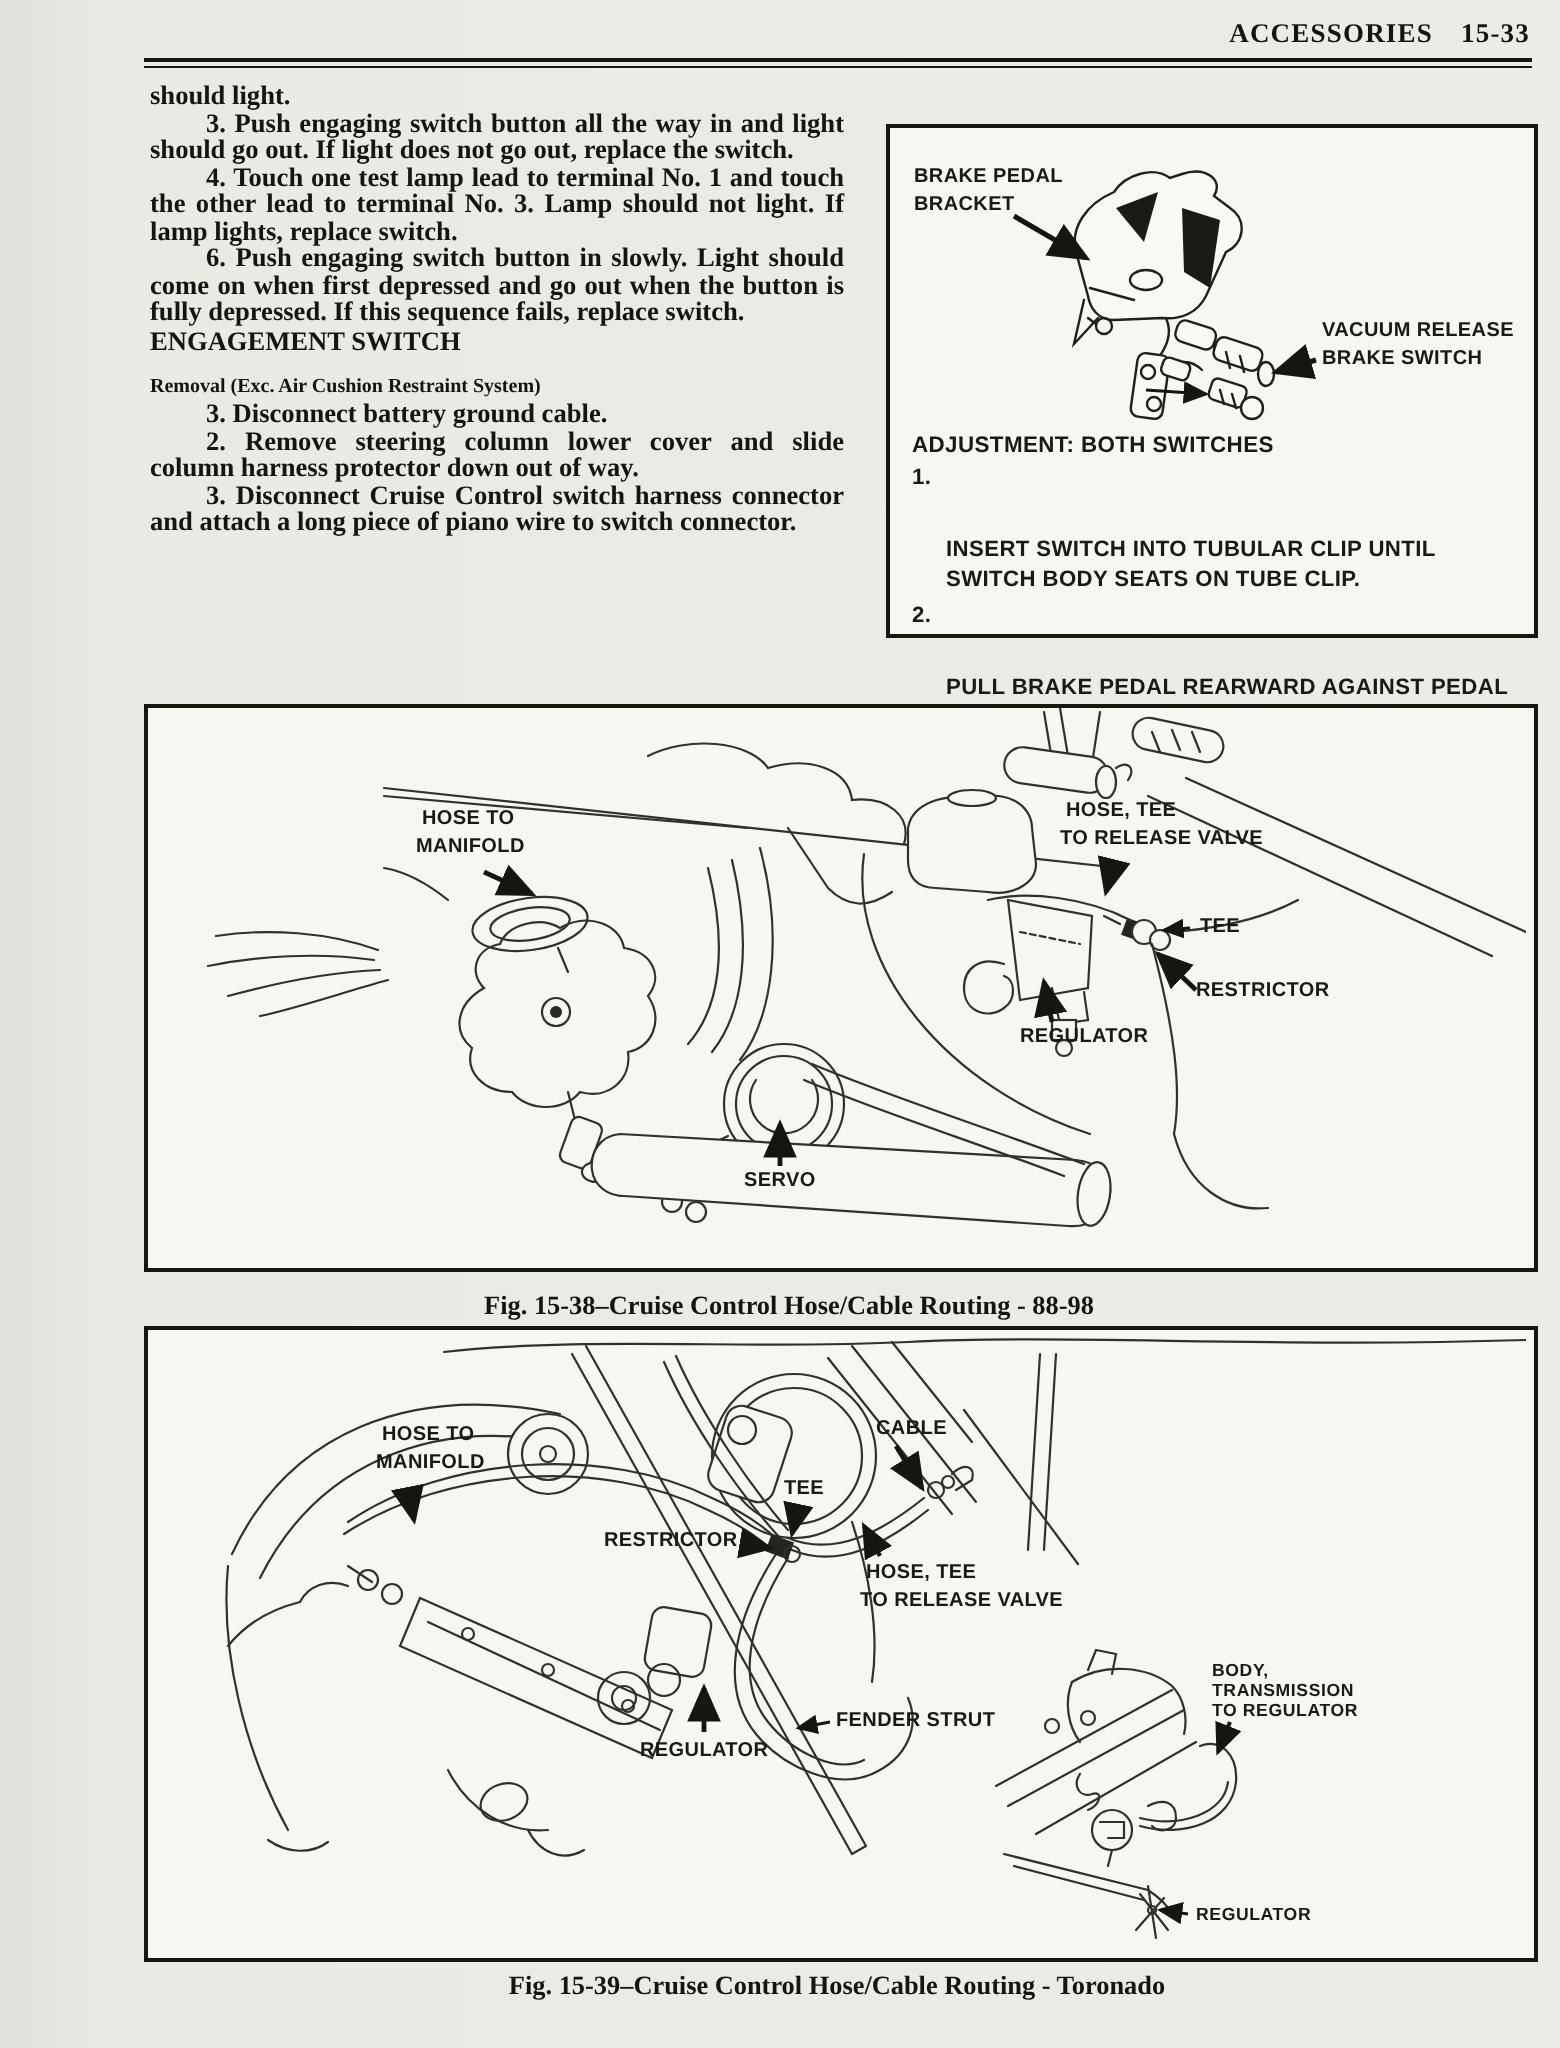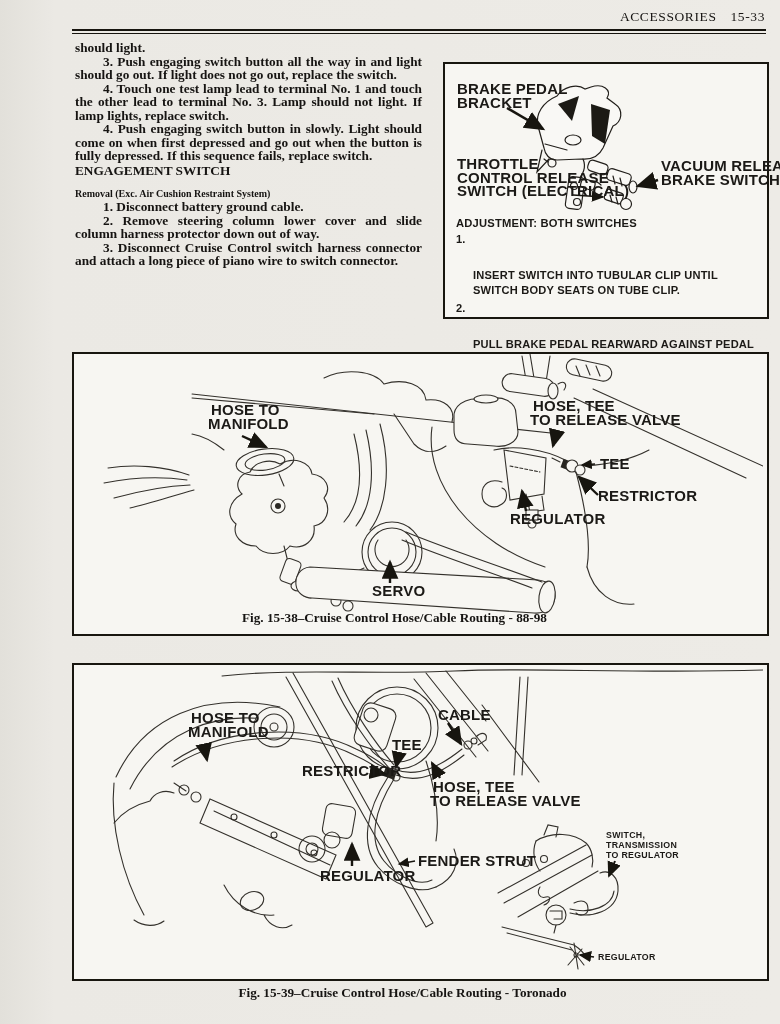--- a/index.html
+++ b/index.html
@@ -1,72 +1,72 @@
 <!DOCTYPE html>
 <html><head>
 <meta charset="utf-8">
 <style>
   html,body{margin:0;padding:0;background:#d9d7d2;}
   .page{position:relative;width:780px;height:1024px;overflow:hidden;
     background:linear-gradient(90deg,#e2e0da 0,#ebe9e4 55px,#edebe6 100%);
     font-family:"Liberation Serif", serif;color:#161412;}
   
-  .hdr{position:absolute;top:9px;right:15px;font-weight:normal;font-size:13.5px;letter-spacing:.6px;}
+  .hdr{position:absolute;top:9px;right:15px;font-weight:bold;font-size:13.5px;letter-spacing:.6px;}
   .hdr .num{margin-left:14px;}
   .rule{position:absolute;left:72px;top:29px;width:694px;height:1.6px;
     border-top:2.6px solid #17150f;border-bottom:1.2px solid #17150f;}
   
   .leftcol{position:absolute;left:75px;top:41px;width:347px;font-size:13.3px;line-height:13.5px;text-align:justify;}
   .leftcol p{margin:0;font-weight:bold;}
   .leftcol p.ind{text-indent:28px;}
   .leftcol h3{margin:1.5px 0 0 0;font-size:13.3px;line-height:13.5px;}
   .leftcol h4{margin:9px 0 0 0;font-size:10px;line-height:13.5px;}
   
   .figbox{position:absolute;background:#f7f6f2;border:2px solid #18160f;}
   .fig40{left:443px;top:62px;width:322px;height:253px;}
   .fig38{left:72px;top:352px;width:693px;height:280px;}
   .fig39{left:72px;top:663px;width:693px;height:314px;}
   .figbox svg{position:absolute;left:0;top:0;}
   
   .fl{position:absolute;font-family:"Liberation Sans", sans-serif;font-weight:bold;
-      font-size:15px;line-height:13.5px;letter-spacing:.2px;white-space:nowrap;color:#1b1916;}
+      font-size:10px;line-height:13.5px;letter-spacing:.2px;white-space:nowrap;color:#1b1916;}
   .fl .i2{padding-left:3px;}
   .fls{position:absolute;font-family:"Liberation Sans", sans-serif;font-weight:bold;
       font-size:8.8px;line-height:9.8px;letter-spacing:.3px;white-space:nowrap;color:#1b1916;}
   .adjhead{position:absolute;left:11px;top:153px;font-family:"Liberation Sans", sans-serif;
       font-weight:bold;font-size:11.2px;letter-spacing:.2px;color:#1b1916;}
   .adjlist{position:absolute;left:11px;top:168px;width:302px;}
   .adjitem{display:flex;font-family:"Liberation Sans", sans-serif;font-weight:bold;
       font-size:11.1px;line-height:14.6px;letter-spacing:.2px;color:#1b1916;margin-bottom:4px;}
   .adjnum{width:17px;flex:none;}
   .adjtext{flex:1;margin-top:36px;}
   
   .caption{position:absolute;text-align:center;font-weight:bold;font-size:13.2px;color:#161412;}
   .cap40{left:420px;top:330px;width:345px;}
-  .cap38{left:72px;top:610px;width:645px;}
-  .cap39{left:56px;top:985px;width:693px;}
+  .cap38{left:72px;top:645px;width:645px;}
+  .cap39{left:72px;top:985px;width:693px;}
 </style>
 </head>
 <body>
 
 <div class="page">
 
   <div class="hdr">
     <span>ACCESSORIES</span><span class="num">15-33</span>
   </div>
   <div class="rule"></div>
 
   <div class="leftcol">
     <p>should light.</p>
     <p class="ind">3. Push engaging switch button all the way in and light should go out. If light does not go out, replace the switch.</p>
     <p class="ind">4. Touch one test lamp lead to terminal No. 1 and touch the other lead to terminal No. 3. Lamp should not light. If lamp lights, replace switch.</p>
-    <p class="ind">4. Push engaging switch button in slowly. Light should come on when first depressed and go out when the button is fully depressed. If this sequence fails, replace switch.</p>
+    <p class="ind">6. Push engaging switch button in slowly. Light should come on when first depressed and go out when the button is fully depressed. If this sequence fails, replace switch.</p>
     <h3>ENGAGEMENT SWITCH</h3>
     <h4>Removal (Exc. Air Cushion Restraint System)</h4>
-    <p class="ind">1. Disconnect battery ground cable.</p>
+    <p class="ind">3. Disconnect battery ground cable.</p>
     <p class="ind">2. Remove steering column lower cover and slide column harness protector down out of way.</p>
     <p class="ind">3. Disconnect Cruise Control switch harness connector and attach a long piece of piano wire to switch connector.</p>
   </div>
 
   <div class="figbox fig40">
     <svg width="318" height="249" viewBox="0 0 318 249">
       <defs>
         <marker id="a40" markerWidth="9" markerHeight="8" refX="7" refY="3.5" orient="auto">
             <path d="M0,0 L8,3.5 L0,7 Z" fill="#17150f"></path>
           </marker>
@@ -100,25 +100,20 @@
       <g stroke="#17150f" fill="none">
         <path d="M62,44 L98,65" stroke-width="2.6" marker-end="url(#a40)"></path>
         <path d="M213,116 L193,122" stroke-width="2.6" marker-end="url(#a40)"></path>
         <path d="M128,131 L158,133" stroke-width="1.6" marker-end="url(#a40)"></path>
       </g>
     </svg>
     <div class="fl" style="left:12px;top:18px">
       <div>BRAKE PEDAL</div>
       <div>BRACKET</div>
     </div>
-    <div class="fl" style="left:12px;top:93px">
-      <div>THROTTLE</div>
-      <div>CONTROL RELEASE</div>
-      <div>SWITCH (ELECTRICAL)</div>
-    </div>
     <div class="fl" style="left:216px;top:95px">
       <div>VACUUM RELEASE</div>
       <div>BRAKE SWITCH</div>
     </div>
     <div class="adjhead">ADJUSTMENT: BOTH SWITCHES</div>
     <div class="adjlist">
       <div class="adjitem">
         <span class="adjnum">1.</span>
         <span class="adjtext">INSERT SWITCH INTO TUBULAR CLIP UNTIL SWITCH BODY SEATS ON TUBE CLIP.</span>
       </div>
@@ -344,21 +339,21 @@
     <div class="fl" style="left:364px;top:43px">CABLE</div>
     <div class="fl" style="left:318px;top:73px">TEE</div>
     <div class="fl" style="left:228px;top:99px">RESTRICTOR</div>
     <div class="fl" style="left:356px;top:115px">
       <div class="i2">HOSE, TEE</div>
       <div>TO RELEASE VALVE</div>
     </div>
     <div class="fl" style="left:344px;top:189px">FENDER STRUT</div>
     <div class="fl" style="left:246px;top:204px">REGULATOR</div>
     <div class="fls" style="left:532px;top:166px">
-      <div>SWITCH,</div>
+      <div>BODY,</div>
       <div>TRANSMISSION</div>
       <div>TO REGULATOR</div>
     </div>
     <div class="fls" style="left:524px;top:288px">REGULATOR</div>
   </div>
   <div class="caption cap39">Fig. 15-39–Cruise Control Hose/Cable Routing - Toronado</div>
 
 </div>
 
 </body></html>

